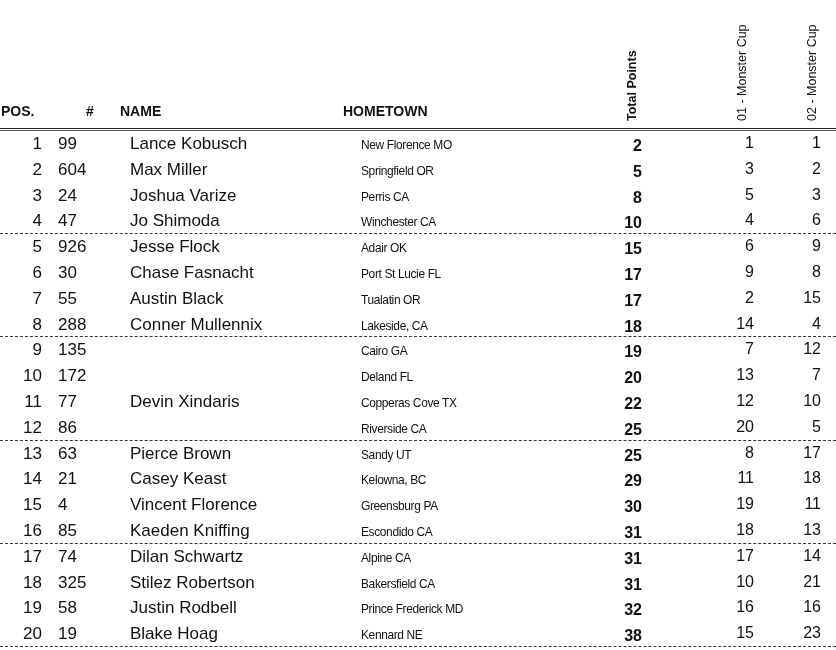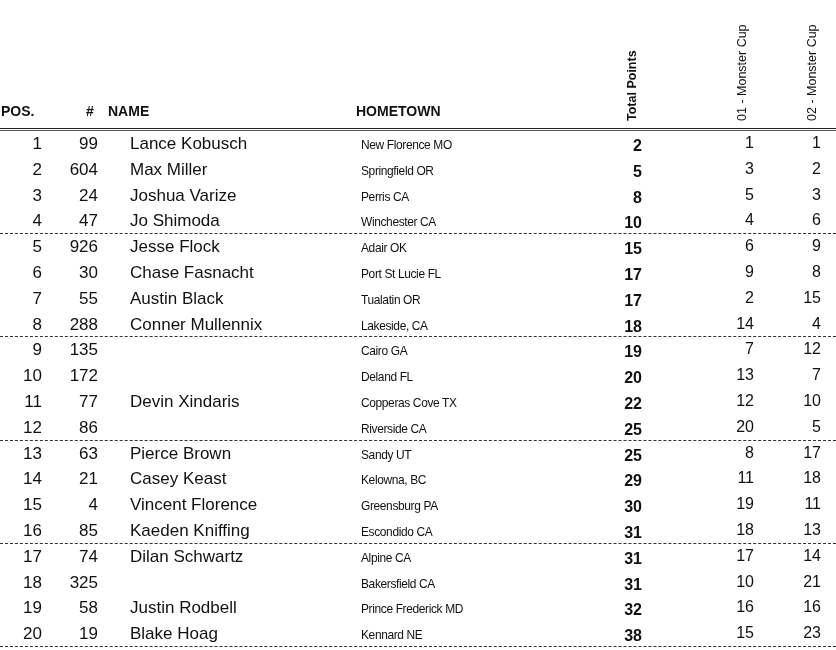--- a/index.html
+++ b/index.html
@@ -7,36 +7,36 @@
          font-family: "Liberation Sans", sans-serif; color: #111; }
   .hdr { position: absolute; font-weight: bold; font-size: 14px; top: 103px; }
   .rot { position: absolute; font-size: 12.5px; white-space: nowrap;
          transform: rotate(-90deg); transform-origin: left top; }
   .rot.bold { font-weight: bold; }
   .rule { position: absolute; left: 0; width: 836px; top: 128px;
           border-top: 1.5px solid #222; border-bottom: 1px solid #555; height: 1px; }
   .row { position: absolute; left: 0; width: 836px; height: 26px; }
   .cell { position: absolute; top: 3px; white-space: nowrap; }
   .pos { right: 794px; width: 40px; text-align: right; font-size: 17px; }
-  .num { left: 48px; width: 50px; text-align: right; font-size: 17px; }
+  .num { left: 58px; width: 50px; font-size: 17px; }
   .name { left: 130px; font-size: 17px; }
   .home { left: 361px; top: 6px; font-size: 13px; letter-spacing: -0.4px; transform: scaleX(0.92); transform-origin: left; }
   .tot { left: 600px; width: 42px; text-align: right; font-weight: bold; font-size: 16px; top: 6px; }
   .r1 { left: 720px; width: 34px; text-align: right; font-size: 16px; }
   .r2 { left: 790px; width: 31px; text-align: right; font-size: 16px; }
   .dash { position: absolute; left: 0; width: 836px; border-top: 1.5px dashed #333; }
 </style>
 </head>
 <body>
 
 <div>
   <div class="hdr" style="left:1px;">POS.</div>
   <div class="hdr" style="left:86px;">#</div>
-  <div class="hdr" style="left:108px;">NAME</div>
-  <div class="hdr" style="left:356px;">HOMETOWN</div>
+  <div class="hdr" style="left:120px;">NAME</div>
+  <div class="hdr" style="left:343px;">HOMETOWN</div>
   <div class="rot bold" style="left:625px; top:121px;">Total Points</div>
   <div class="rot" style="left:735px; top:121px;">01 - Monster Cup</div>
   <div class="rot" style="left:805px; top:121px;">02 - Monster Cup</div>
 </div>
 
 <div class="rule"></div>
 
 <div id="rows">
     <div class="row" style="top: 131px;">
       <div class="cell pos">1</div>
@@ -188,20 +188,21 @@
       <div class="cell num">74</div>
       <div class="cell name">Dilan Schwartz</div>
       <div class="cell home">Alpine CA</div>
       <div class="cell tot">31</div>
       <div class="cell r1">17</div>
       <div class="cell r2">14</div>
     </div>
     <div class="row" style="top: 569.6px;">
       <div class="cell pos">18</div>
       <div class="cell num">325</div>
+      <div class="cell name">Stilez Robertson</div>
       <div class="cell home">Bakersfield CA</div>
       <div class="cell tot">31</div>
       <div class="cell r1">10</div>
       <div class="cell r2">21</div>
     </div>
     <div class="row" style="top: 595.4px;">
       <div class="cell pos">19</div>
       <div class="cell num">58</div>
       <div class="cell name">Justin Rodbell</div>
       <div class="cell home">Prince Frederick MD</div>

